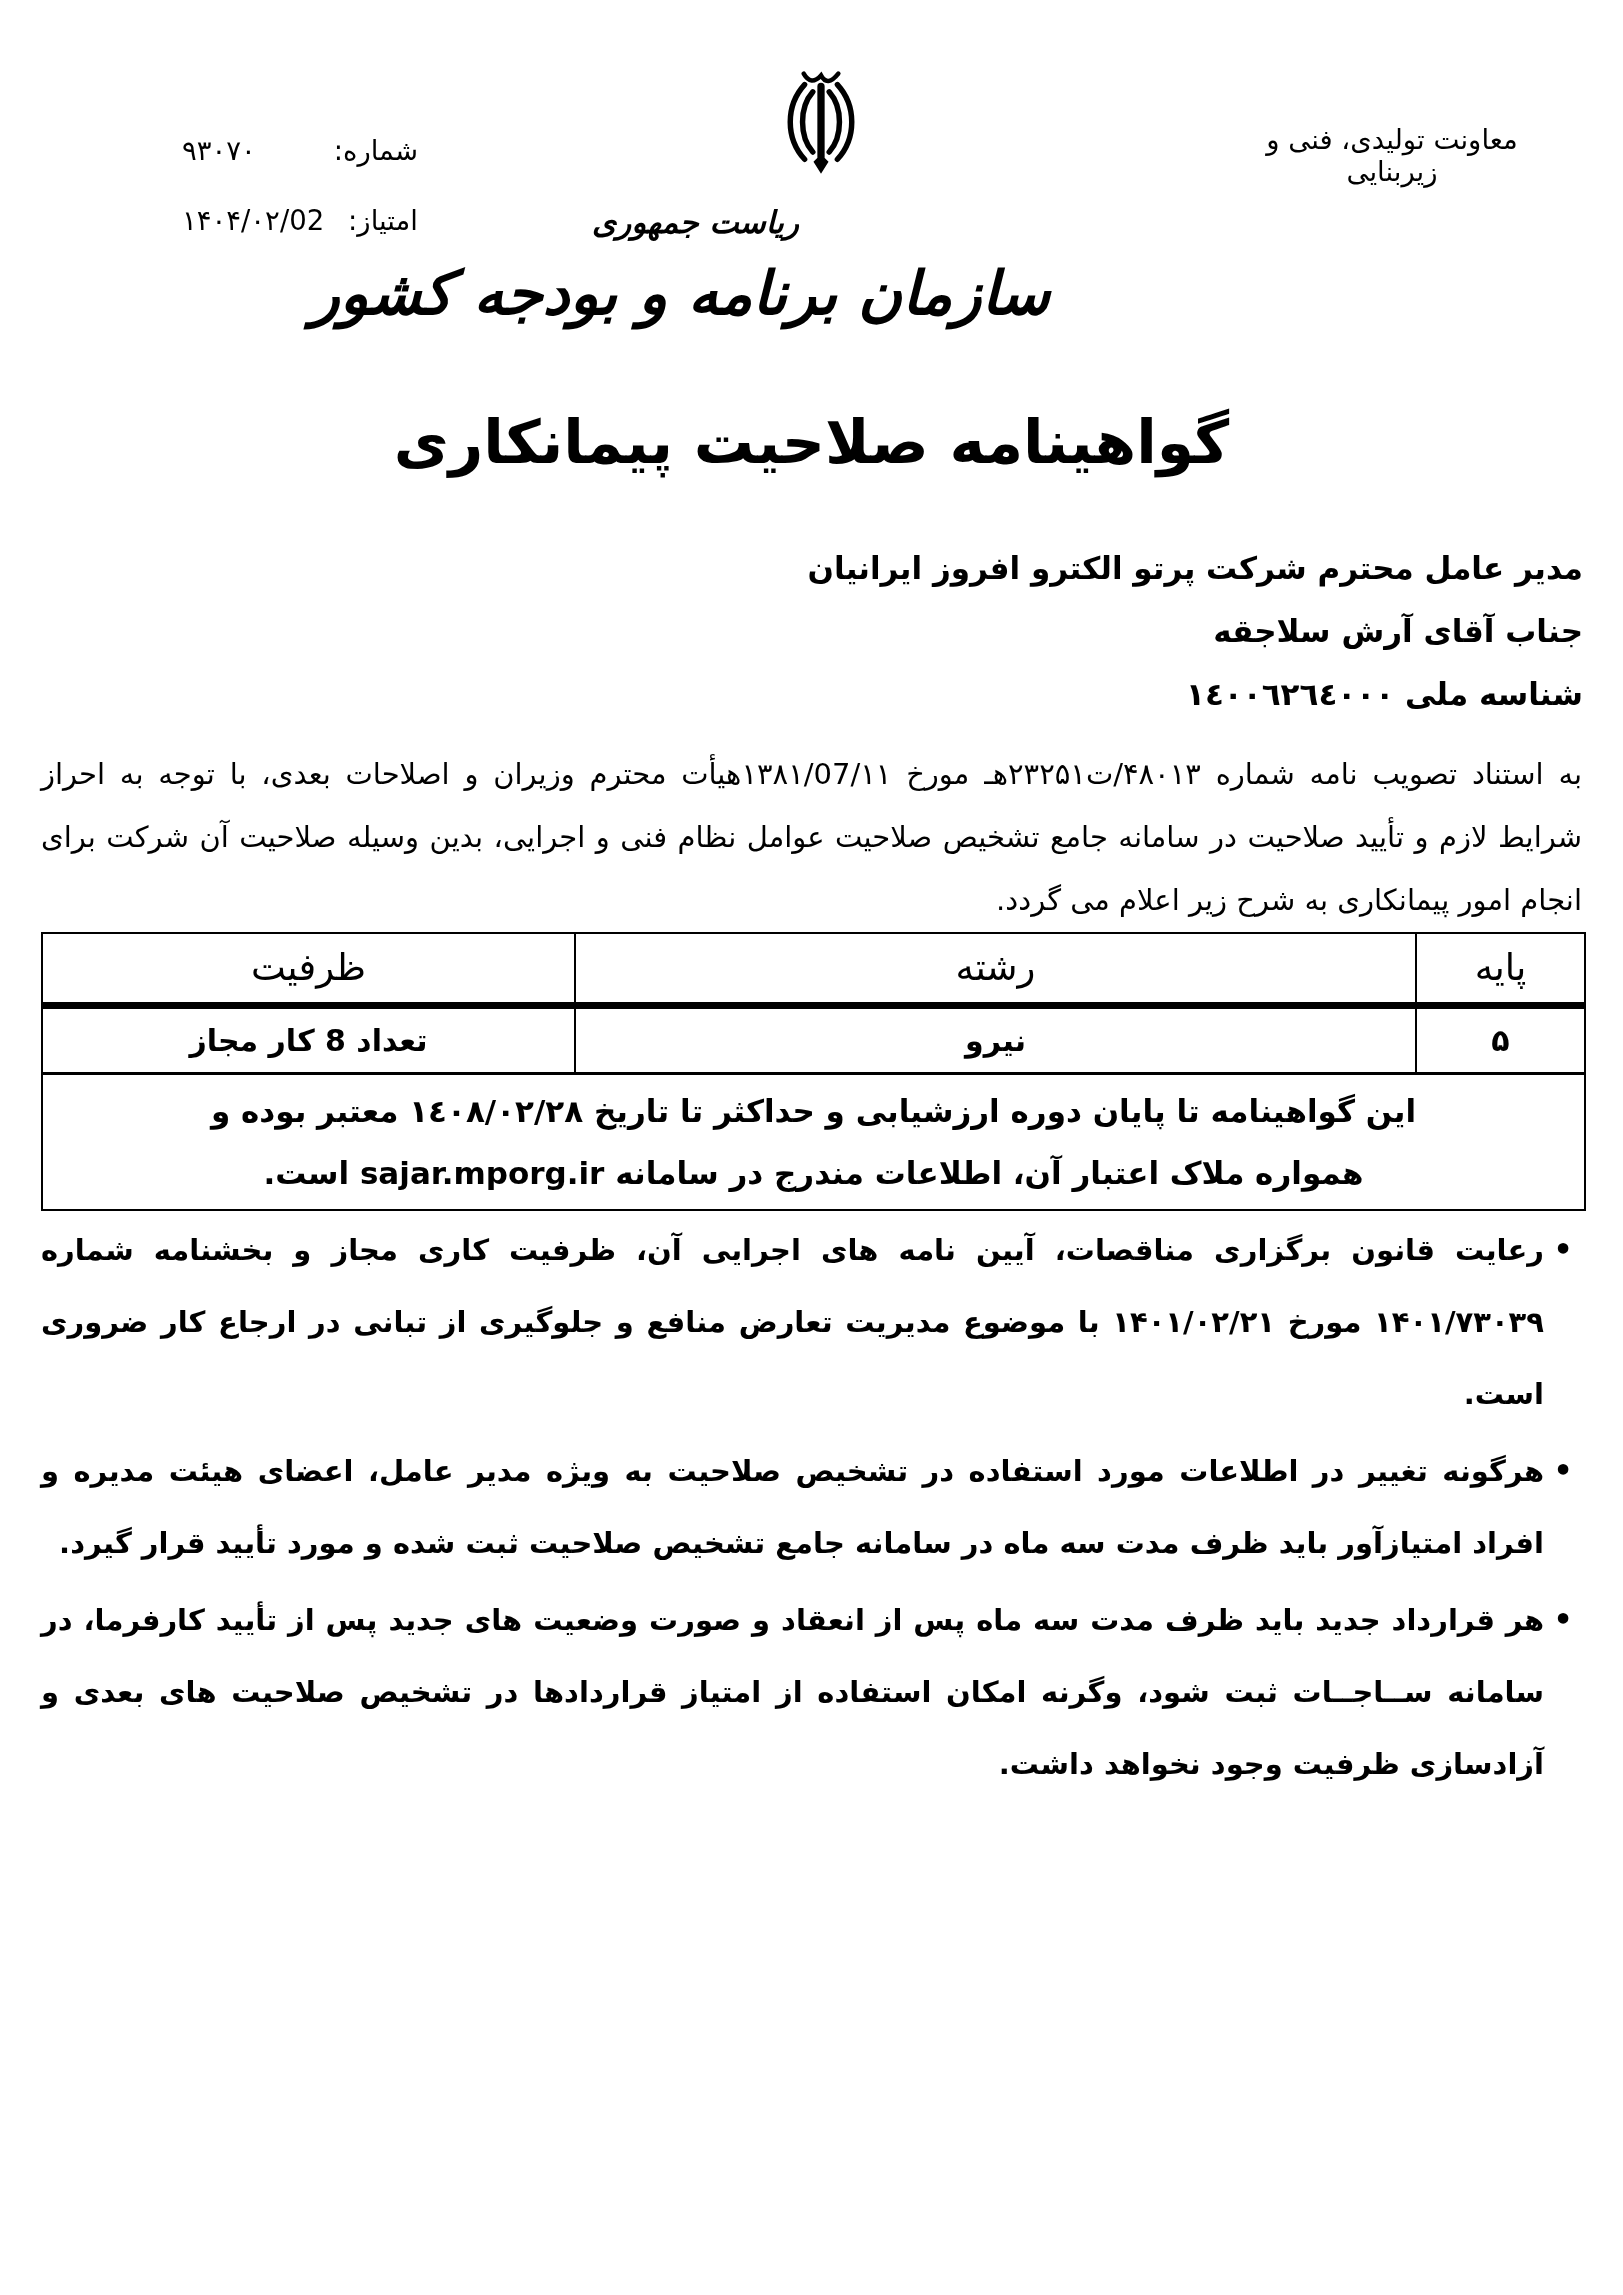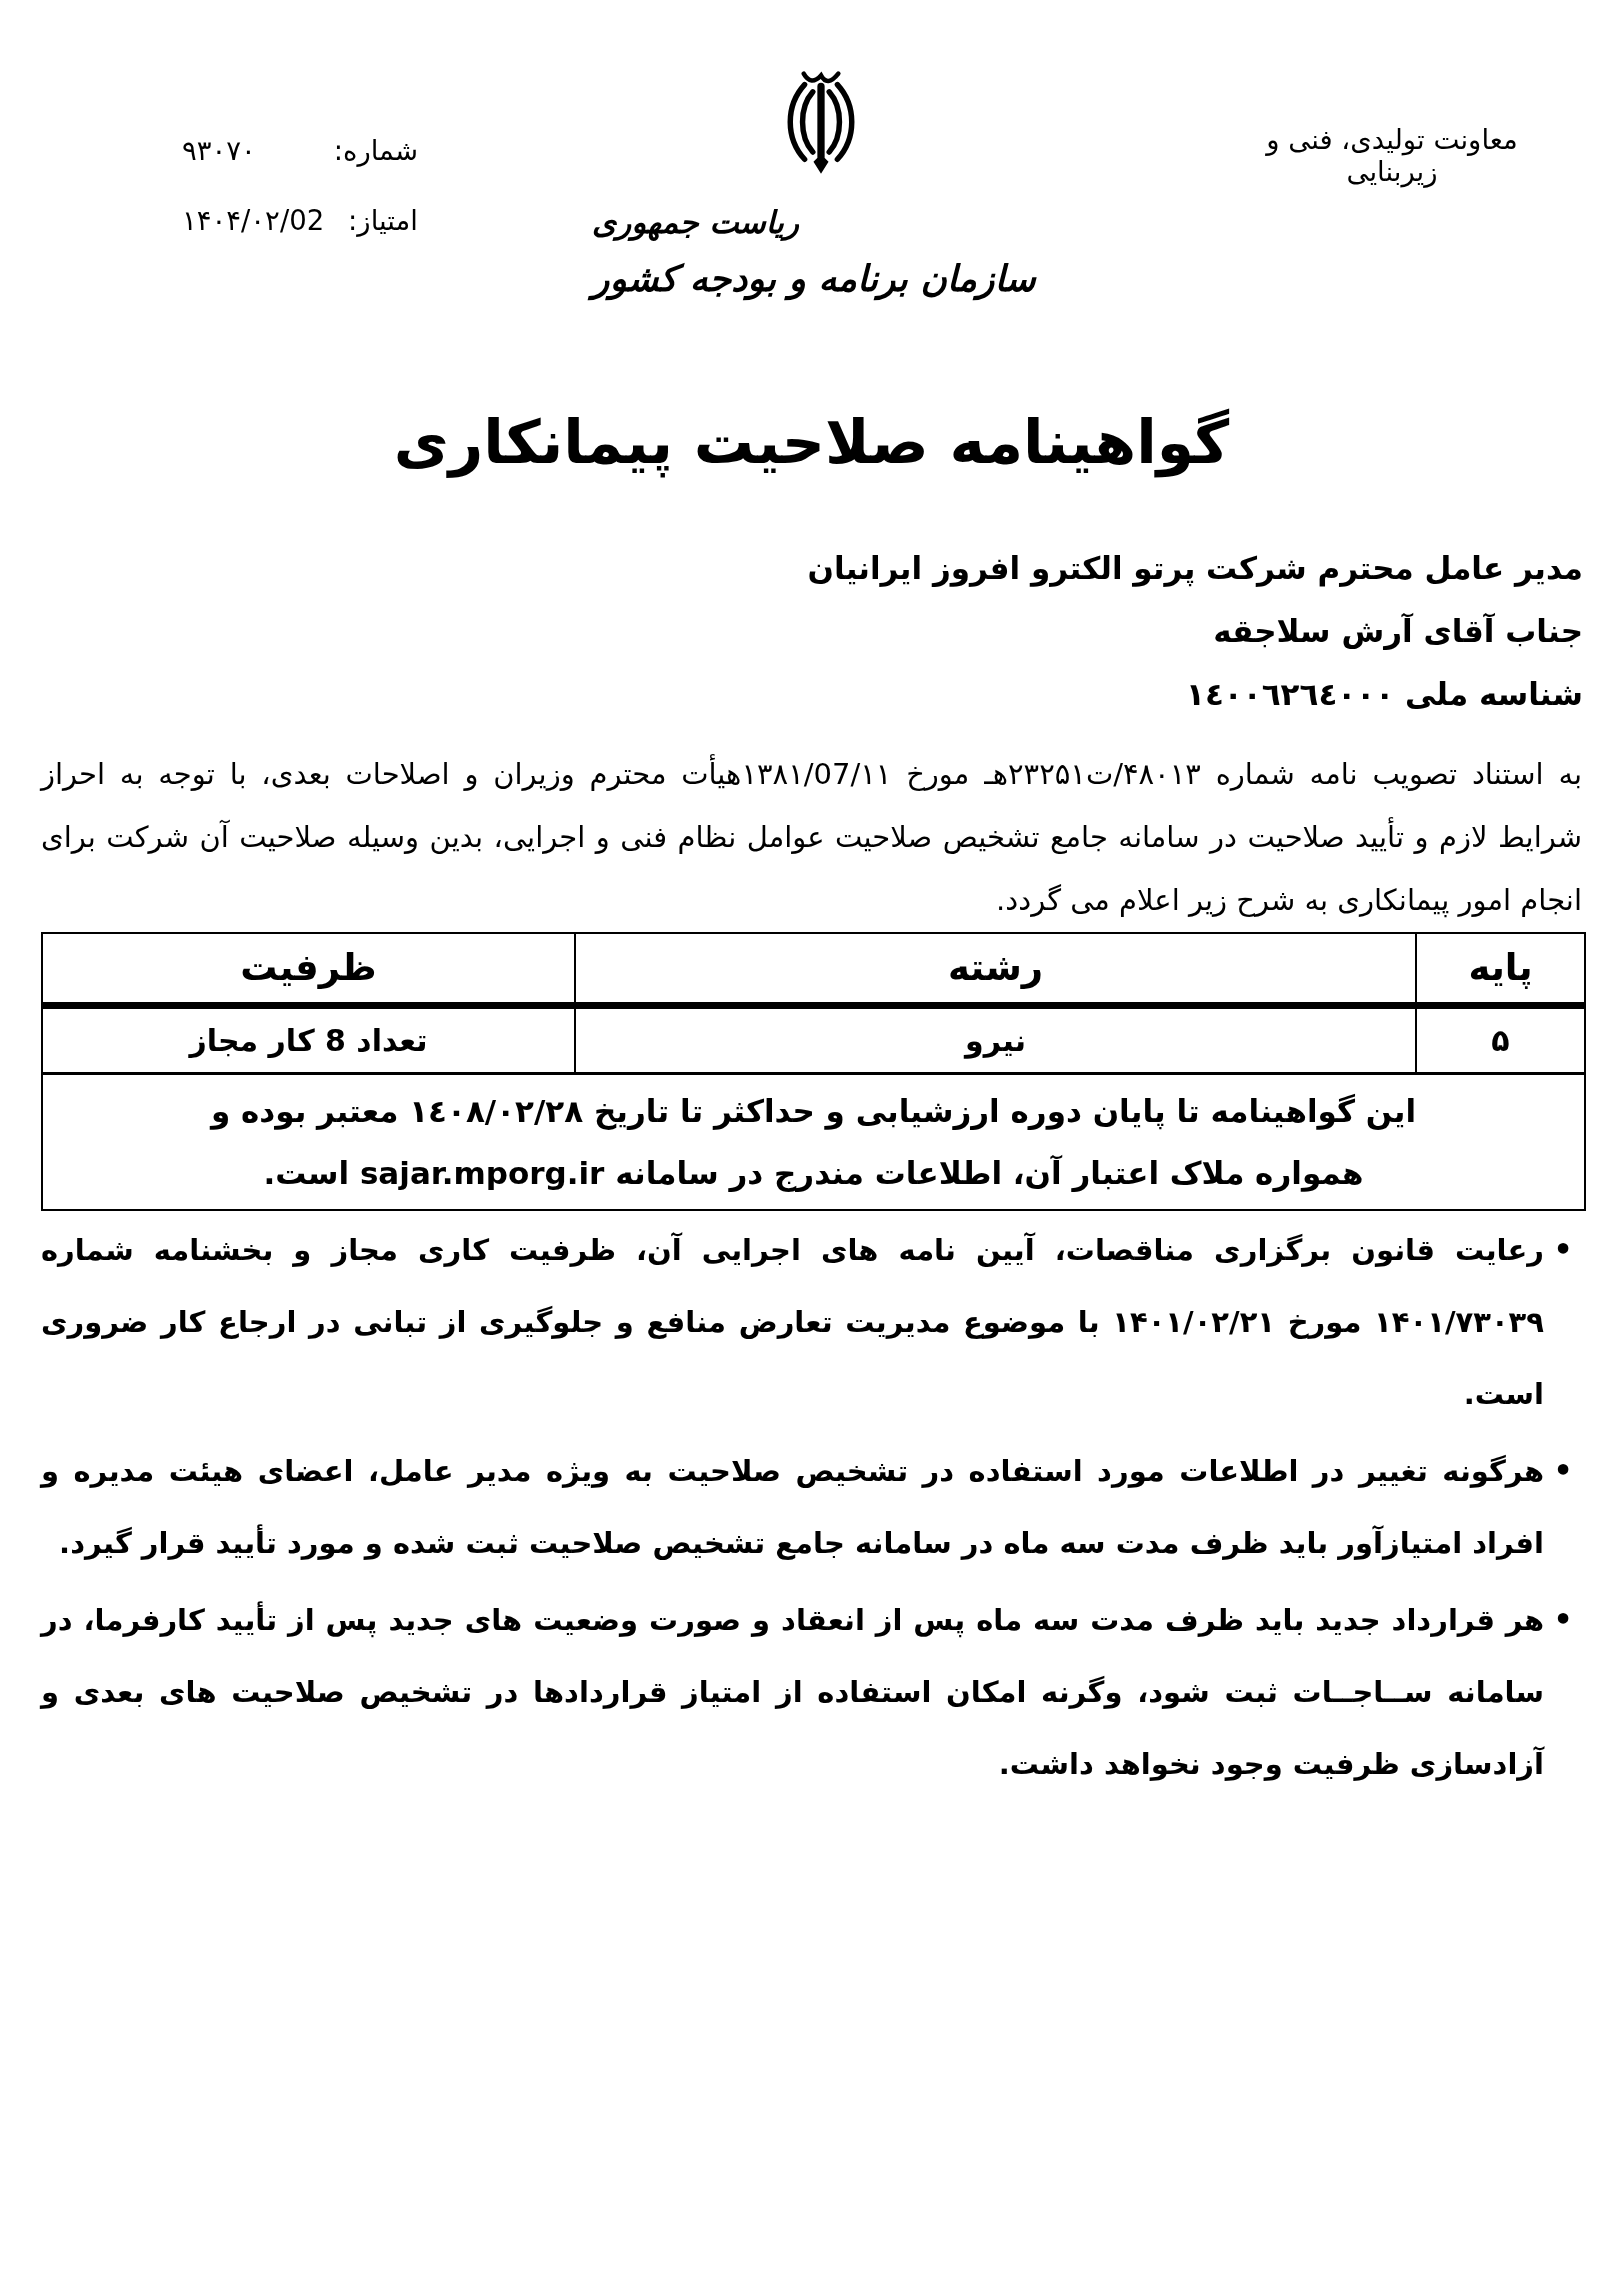--- a/index.html
+++ b/index.html
@@ -45,21 +45,21 @@
   }
   .emblem { display: block; margin: 0 auto; }
   .presidency {
     margin-top: 22px;
     font-size: 31px;
     font-weight: bold;
     font-style: italic;
   }
   .orgname {
     margin-top: 18.3px;
-    font-size: 36px;
+    font-size: 60px;
     font-weight: bold;
     font-style: italic;
     white-space: nowrap;
   }
 
   
   .doc-title {
     position: absolute;
     top: 407px; left: 0;
     width: 100%;
@@ -95,21 +95,21 @@
     table-layout: fixed;
   }
   table.qtable th, table.qtable td {
     border: 2.6px solid #000;
     text-align: center;
     vertical-align: middle;
   }
   table.qtable thead th {
     height: 72px;
     font-size: 37px;
-    font-weight: bold;
+    font-weight: normal;
     border-bottom: 7.2px solid #000;
     margin-top: 40px;
   }
   table.qtable tr.data td {
     height: 68px;
     font-size: 30px;
     font-weight: bold;
     border-bottom: 3.9px solid #000;
   }
   table.qtable tr.validity td {

